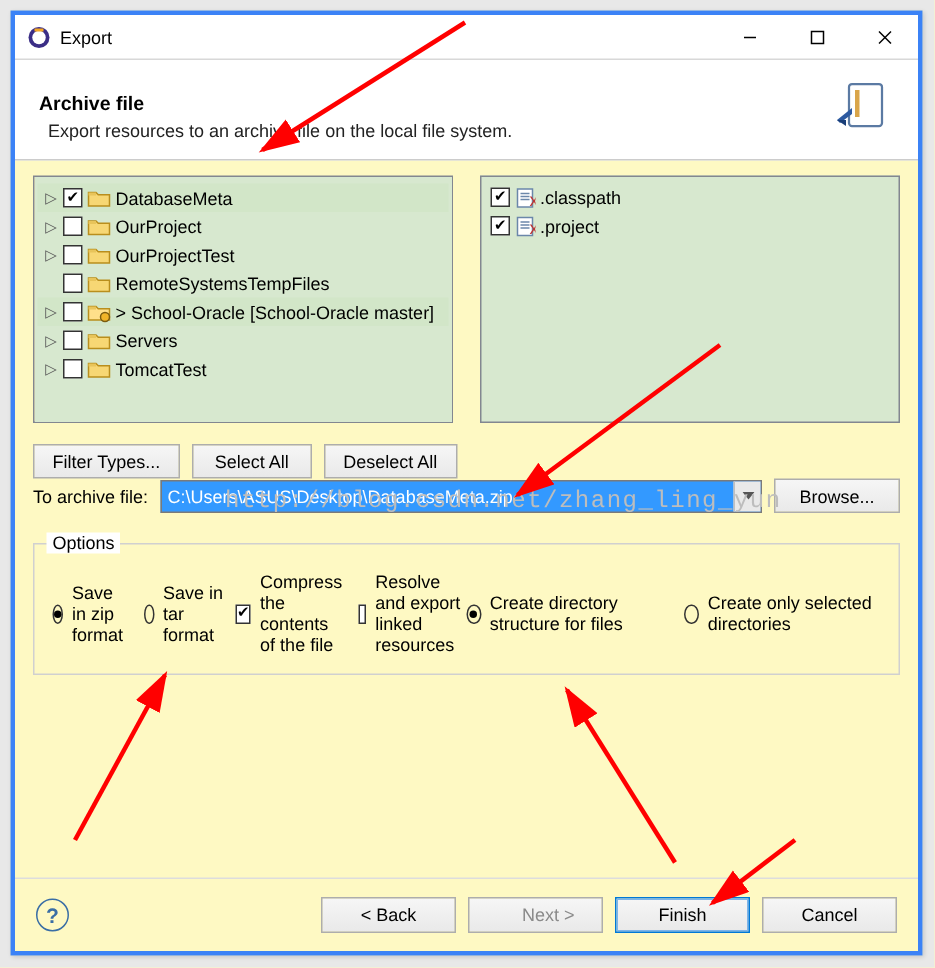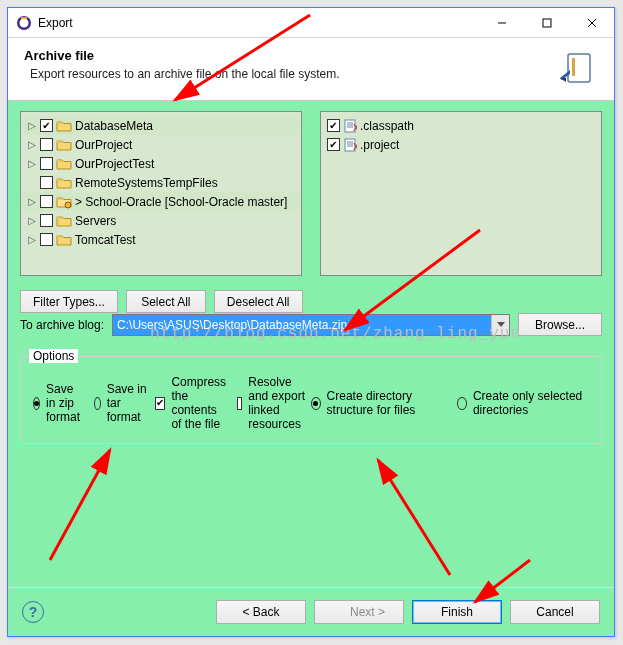--- a/index.html
+++ b/index.html
@@ -1,22 +1,22 @@
 <!DOCTYPE html>
 <html><head>
 <meta charset="utf-8">
 <style>
   * { box-sizing: border-box; font-family: "Segoe UI", Tahoma, sans-serif; font-size: 12px; }
   html, body { margin: 0; padding: 0; }
   body { width: 623px; height: 645px; background: #e8e8e8; padding: 7px 8px 8px 7px; position: relative; }
 
   .dialog {
     width: 100%; height: 100%;
-    background: #86efac;
-    border: 1px solid #3b82f6;
+    background: #fef9c3;
+    border: 3px solid #3b82f6;
     display: flex; flex-direction: column;
     box-shadow: 1px 1px 3px rgba(0,0,0,0.15);
   }
 
   
   .titlebar {
     height: 30px; display: flex; align-items: center;
     background: #fff; border-bottom: 1px solid #d8d8d8;
     padding-left: 8px;
   }
@@ -24,21 +24,21 @@
   .titlebar .title { flex: 1; font-size: 12px; color: #000; }
   .win-btn { width: 45px; height: 29px; display: flex; align-items: center; justify-content: center; color: #000; }
 
   
   .banner {
     background: #fff; padding: 10px 16px 12px 16px;
     border-bottom: 1px solid #ccc;
     display: flex; position: relative;
   }
   .banner-left { flex: 1; }
-  .banner-title { font-size: 13px; font-weight: 700; color: #000; margin-bottom: 4px; }
+  .banner-title { font-size: 13px; font-weight: 700; color: #000; margin-bottom: 4px; margin-top: 11px; }
   .banner-sub { font-size: 12px; color: #222; padding-left: 6px; }
   .banner-icon { width: 40px; height: 40px; }
 
   
   .body { flex: 1; padding: 10px 12px 10px 12px; display: flex; flex-direction: column; }
 
   .lists { display: flex; height: 165px; gap: 0; }
   .list-panel {
     flex: 1; border: 1px solid #828790;
     background: #d7e8cf;
@@ -279,21 +279,21 @@
         </div>
     </div>
 
     <div class="btn-row">
       <button class="btn">Filter Types...</button>
       <button class="btn">Select All</button>
       <button class="btn">Deselect All</button>
     </div>
 
     <div class="path-row">
-      <span class="path-label">To archive blog:</span>
+      <span class="path-label">To archive file:</span>
       <span class="combo">
         <input type="text" value="C:\Users\ASUS\Desktop\DatabaseMeta.zip" style="">
         <span class="dd">
           <svg width="8" height="6">
               <path d="M0 0 L8 0 L4 5 Z" fill="#555"></path>
             </svg>
         </span>
       </span>
       <button class="btn" style="min-width:84px">Browse...</button>
     </div>

